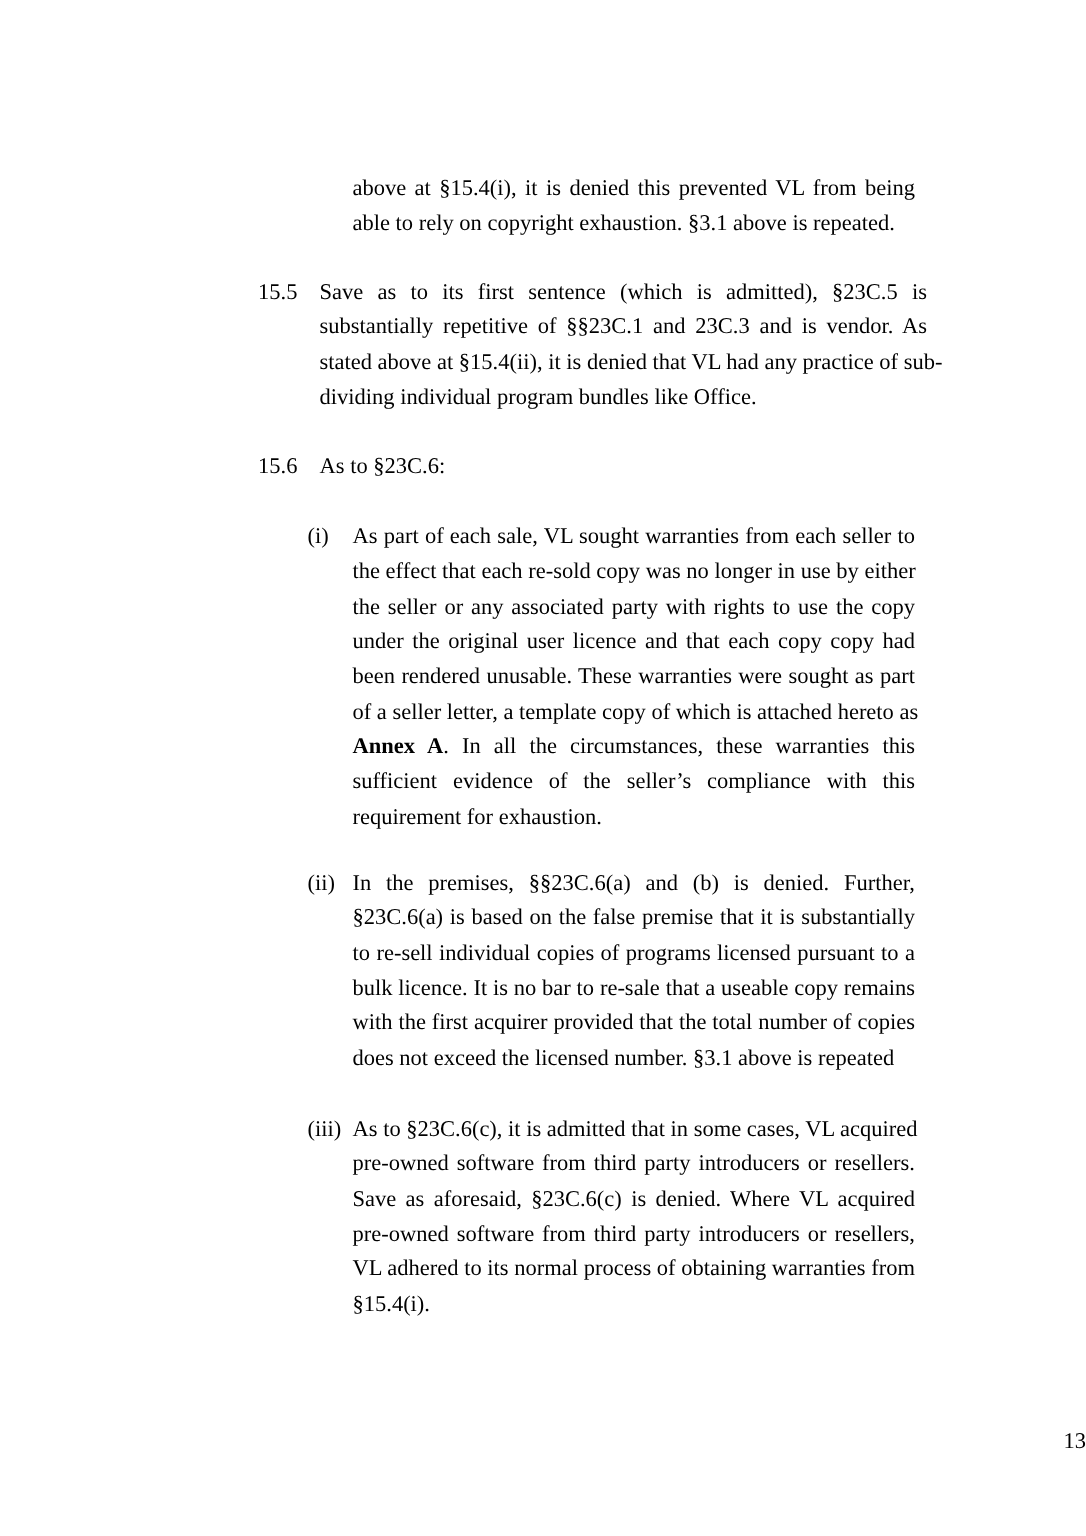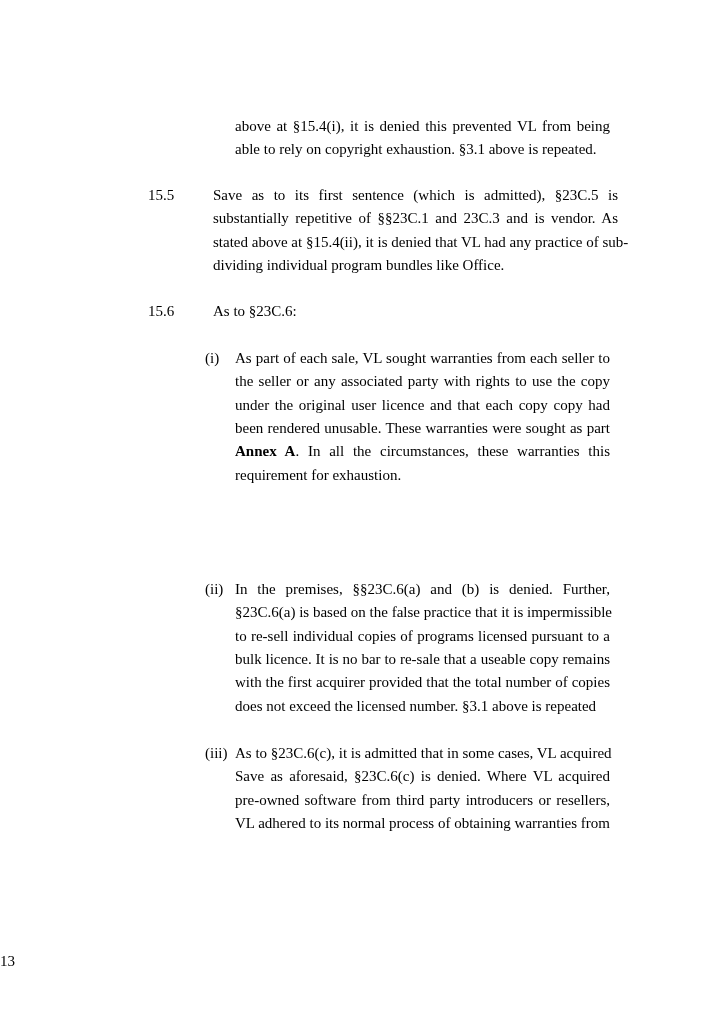--- a/index.html
+++ b/index.html
@@ -18,21 +18,21 @@
     line-height: 23.33px;
     overflow: hidden;
   }
   .para {
     position: absolute;
     left: 0;
     right: 0;
   }
   .pnum {
     position: absolute;
-    left: 148px;
+    left: 172px;
     top: 0;
   }
   .marker {
     position: absolute;
     left: 205px;
     top: 0;
   }
   .body {
     position: absolute;
     top: 0;
@@ -54,21 +54,21 @@
     text-align-last: justify;
   }
   .bold {
     font-weight: bold;
   }
   .pageno {
     position: absolute;
     top: 950px;
     left: 0;
     width: 724px;
-    text-align: left;
+    text-align: right;
   }
 </style>
 </head>
 <body>
 
 <div class="page">
 
   <section class="para" style="top:115px">
     <div class="body sub-body">
       <div class="line just">above at §15.4(i), it is denied this prevented VL from being</div>
@@ -90,45 +90,50 @@
     <div class="pnum">15.6</div>
     <div class="body main-body">
       <div class="line">As to §23C.6:</div>
     </div>
   </section>
 
   <section class="para" style="top:347px">
     <div class="marker">(i)</div>
     <div class="body sub-body">
       <div class="line just">As part of each sale, VL sought warranties from each seller to</div>
+      <div class="line just">the effect that each re-sold copy was no longer in use by either</div>
       <div class="line just">the seller or any associated party with rights to use the copy</div>
       <div class="line just">under the original user licence and that each copy copy had</div>
       <div class="line just">been rendered unusable. These warranties were sought as part</div>
+      <div class="line just">of a seller letter, a template copy of which is attached hereto as</div>
       <div class="line just"><span class="bold">Annex A</span><span>. In all the circumstances, these warranties this</span></div>
+      <div class="line just">sufficient evidence of the seller’s compliance with this</div>
       <div class="line">requirement for exhaustion.</div>
     </div>
   </section>
 
   <section class="para" style="top:578px">
     <div class="marker">(ii)</div>
     <div class="body sub-body">
       <div class="line just">In the premises, §§23C.6(a) and (b) is denied. Further,</div>
-      <div class="line just">§23C.6(a) is based on the false practice that it is impermissible</div>
+      <div class="line just">§23C.6(a) is based on the false premise that it is substantially</div>
       <div class="line just">to re-sell individual copies of programs licensed pursuant to a</div>
       <div class="line just">bulk licence. It is no bar to re-sale that a useable copy remains</div>
       <div class="line just">with the first acquirer provided that the total number of copies</div>
       <div class="line">does not exceed the licensed number. §3.1 above is repeated</div>
     </div>
   </section>
 
   <section class="para" style="top:742px">
     <div class="marker">(iii)</div>
     <div class="body sub-body">
       <div class="line just">As to §23C.6(c), it is admitted that in some cases, VL acquired</div>
+      <div class="line just">pre-owned software from third party introducers or resellers.</div>
       <div class="line just">Save as aforesaid, §23C.6(c) is denied. Where VL acquired</div>
       <div class="line just">pre-owned software from third party introducers or resellers,</div>
       <div class="line just">VL adhered to its normal process of obtaining warranties from</div>
+      <div class="line">§15.4(i).</div>
     </div>
   </section>
 
   <div class="pageno">13</div>
 
 </div>
 
 </body></html>

